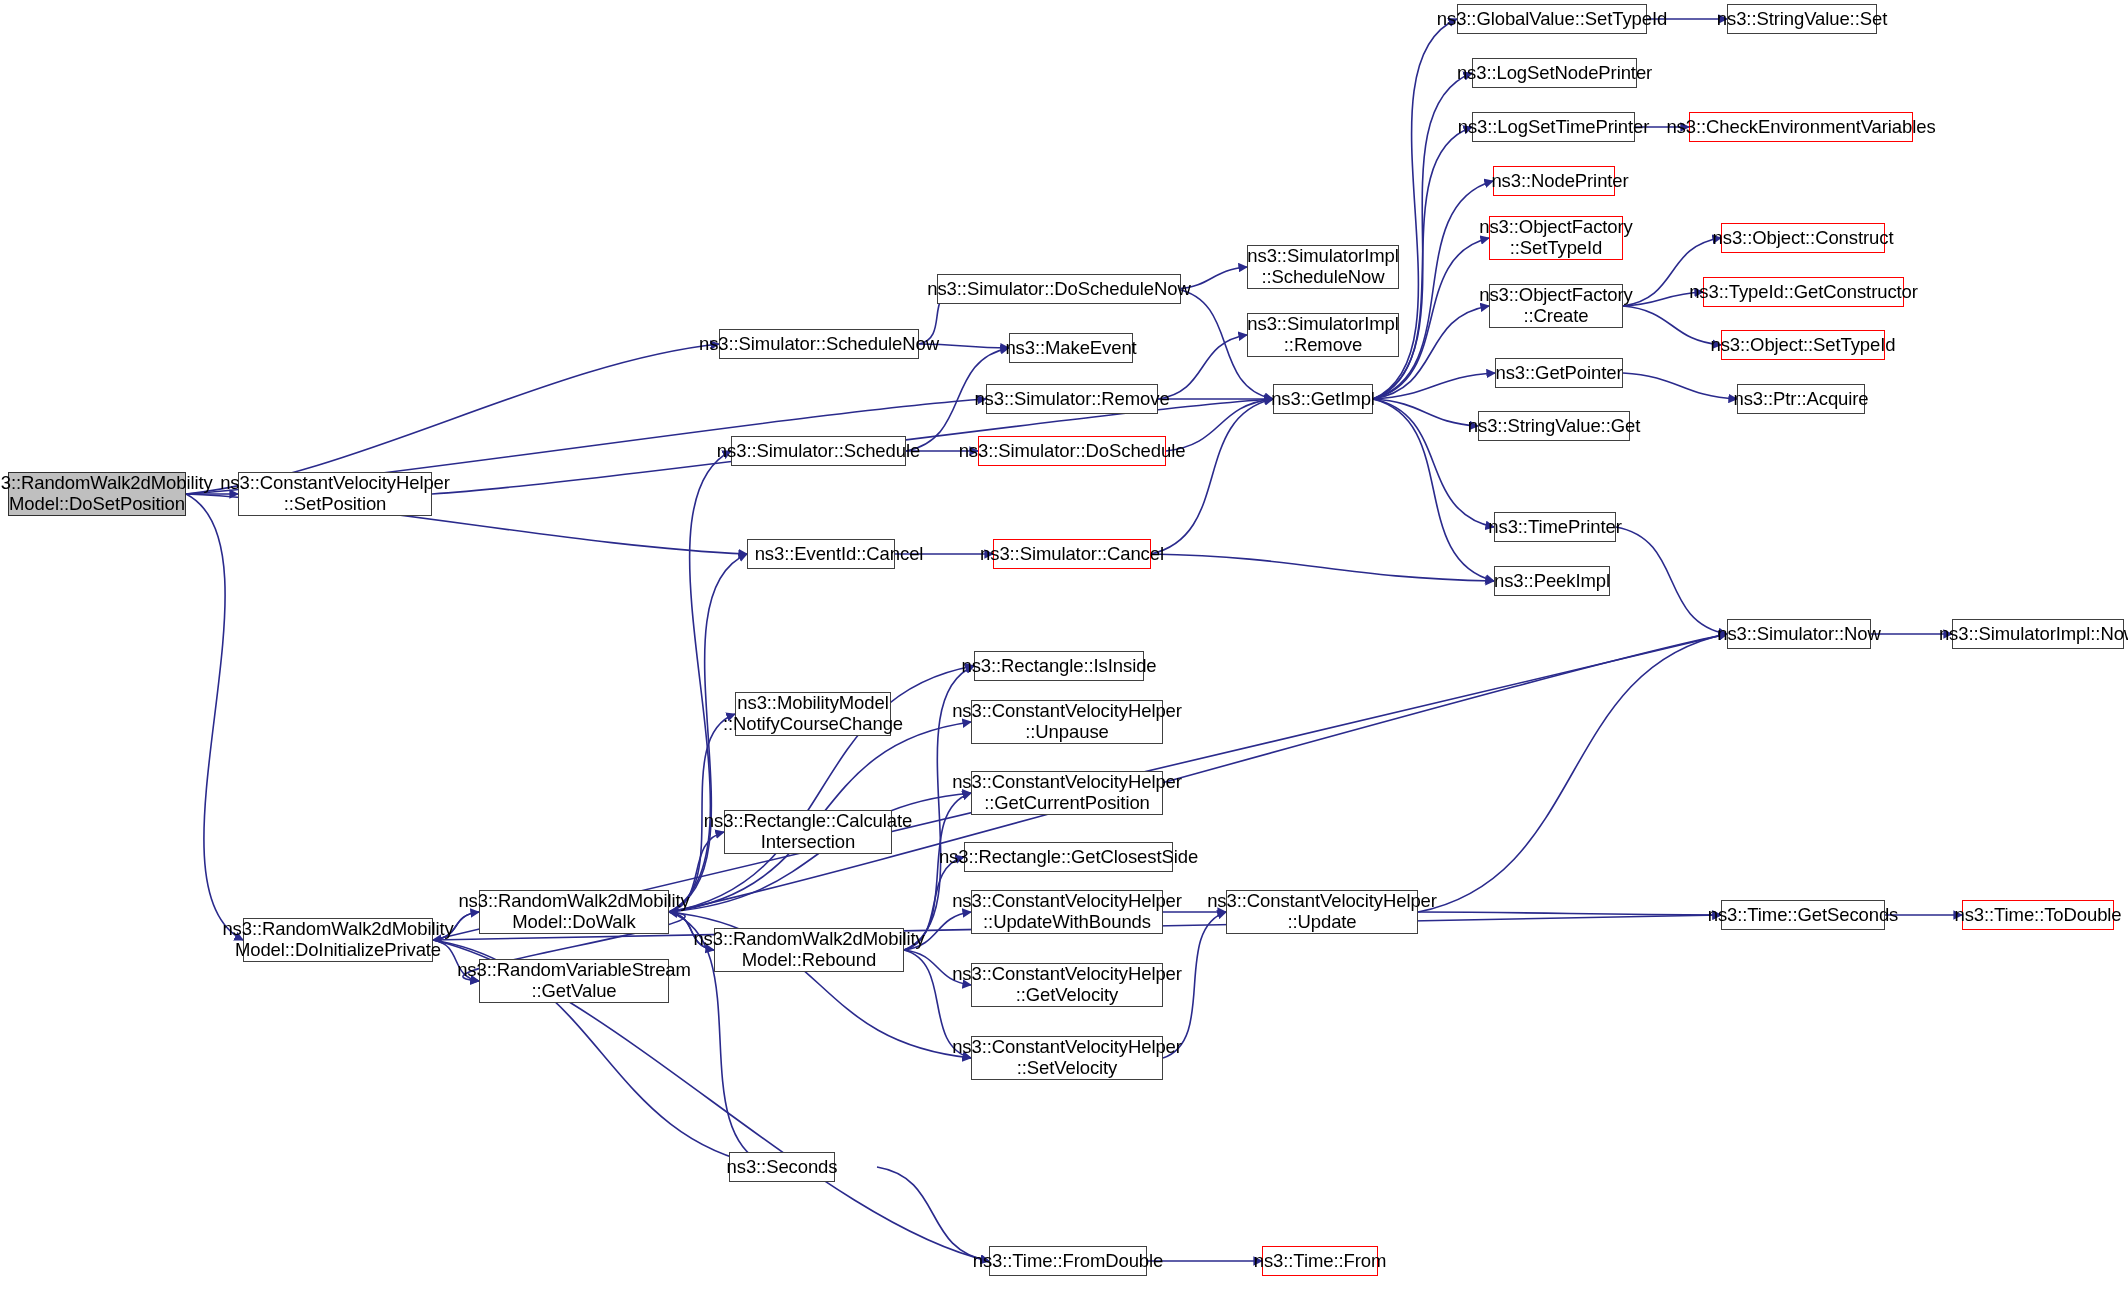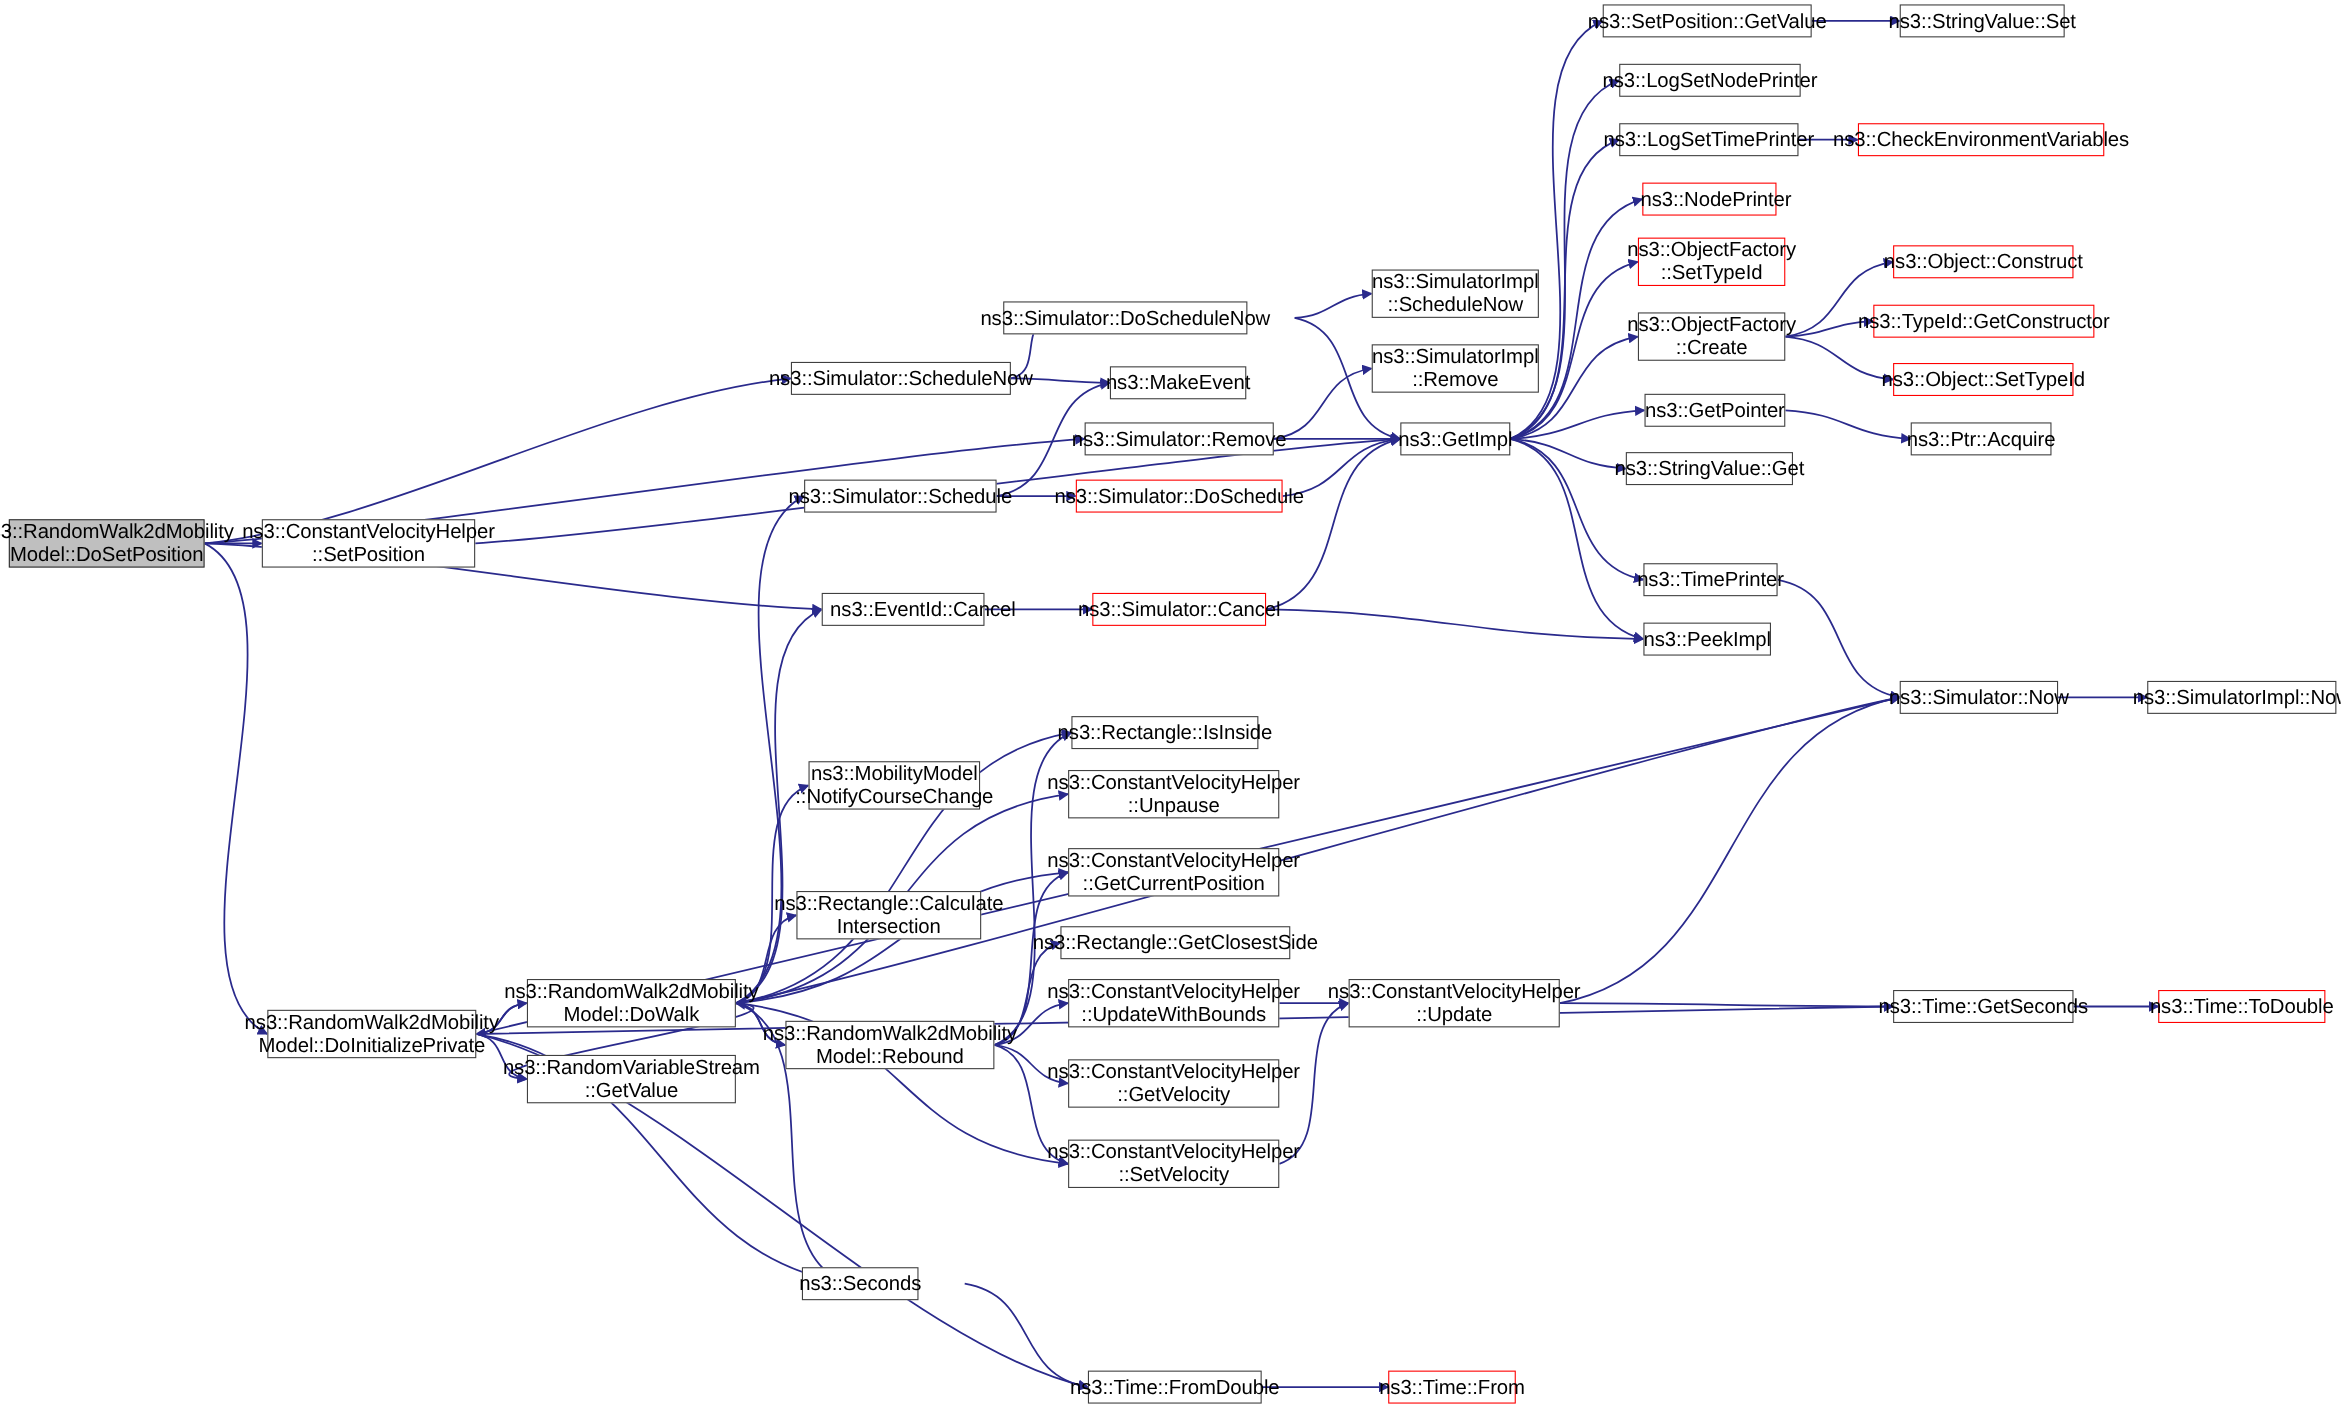--- a/index.html
+++ b/index.html
@@ -120,33 +120,33 @@
         <path d="M 877 1167 C 944.3199999999999 1178.28, 921.6800000000001 1249.72, 989 1261" fill="none" stroke="#2a2a8c" stroke-width="1.6" marker-end="url(#arrow)"></path>
         <path d="M 1147 1261 C 1198.75 1261, 1210.25 1261, 1262 1261" fill="none" stroke="#2a2a8c" stroke-width="1.6" marker-end="url(#arrow)"></path>
       </g>
   </svg>
   <div id="node-layer">
       <div class="node root" style="left: 8px; top: 472px; width: 178px; height: 44px;"><span>ns3::RandomWalk2dMobility
 Model::DoSetPosition</span></div>
       <div class="node" style="left: 238px; top: 472px; width: 194px; height: 44px;"><span>ns3::ConstantVelocityHelper
 ::SetPosition</span></div>
       <div class="node" style="left: 719px; top: 329px; width: 200px; height: 30px;"><span>ns3::Simulator::ScheduleNow</span></div>
-      <div class="node" style="left: 912px; top: 274px; width: 222px; height: 30px;"><span>ns3::Simulator::DoScheduleNow</span></div>
+      <div class="node" style="left: 937px; top: 274px; width: 244px; height: 30px;"><span>ns3::Simulator::DoScheduleNow</span></div>
       <div class="node" style="left: 1009px; top: 333px; width: 124px; height: 30px;"><span>ns3::MakeEvent</span></div>
       <div class="node" style="left: 986px; top: 384px; width: 172px; height: 30px;"><span>ns3::Simulator::Remove</span></div>
       <div class="node" style="left: 731px; top: 436px; width: 175px; height: 30px;"><span>ns3::Simulator::Schedule</span></div>
       <div class="node red" style="left: 978px; top: 436px; width: 188px; height: 30px;"><span>ns3::Simulator::DoSchedule</span></div>
       <div class="node" style="left: 747px; top: 539px; width: 148px; height: 30px; padding-left: 36px;"><span>ns3::EventId::Cancel</span></div>
       <div class="node red" style="left: 993px; top: 539px; width: 158px; height: 30px; text-align: right;"><span>ns3::Simulator::Cancel</span></div>
       <div class="node" style="left: 1247px; top: 245px; width: 152px; height: 44px;"><span>ns3::SimulatorImpl
 ::ScheduleNow</span></div>
       <div class="node" style="left: 1247px; top: 313px; width: 152px; height: 44px;"><span>ns3::SimulatorImpl
 ::Remove</span></div>
       <div class="node" style="left: 1273px; top: 384px; width: 100px; height: 30px;"><span>ns3::GetImpl</span></div>
-      <div class="node" style="left: 1457px; top: 4px; width: 190px; height: 30px;"><span>ns3::SetPosition::GetValue</span></div>
+      <div class="node" style="left: 1457px; top: 4px; width: 190px; height: 30px;"><span>ns3::GlobalValue::SetTypeId</span></div>
       <div class="node" style="left: 1727px; top: 4px; width: 150px; height: 30px;"><span>ns3::StringValue::Set</span></div>
       <div class="node" style="left: 1472px; top: 58px; width: 165px; height: 30px;"><span>ns3::LogSetNodePrinter</span></div>
       <div class="node" style="left: 1472px; top: 112px; width: 163px; height: 30px;"><span>ns3::LogSetTimePrinter</span></div>
       <div class="node red" style="left: 1689px; top: 112px; width: 224px; height: 30px;"><span>ns3::CheckEnvironmentVariables</span></div>
       <div class="node red" style="left: 1493px; top: 166px; width: 122px; height: 30px; padding-left: 12px;"><span>ns3::NodePrinter</span></div>
       <div class="node red" style="left: 1489px; top: 216px; width: 134px; height: 44px;"><span>ns3::ObjectFactory
 ::SetTypeId</span></div>
       <div class="node red" style="left: 1721px; top: 223px; width: 164px; height: 30px;"><span>ns3::Object::Construct</span></div>
       <div class="node" style="left: 1489px; top: 284px; width: 134px; height: 44px;"><span>ns3::ObjectFactory
 ::Create</span></div>

